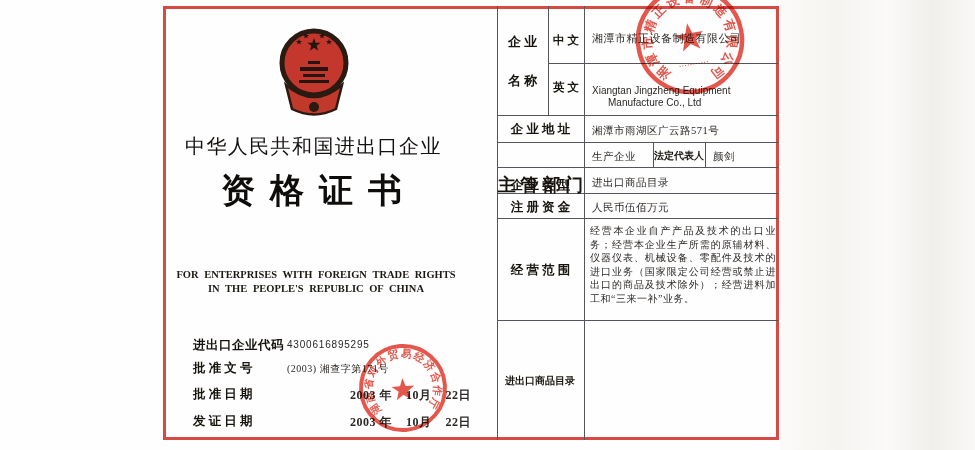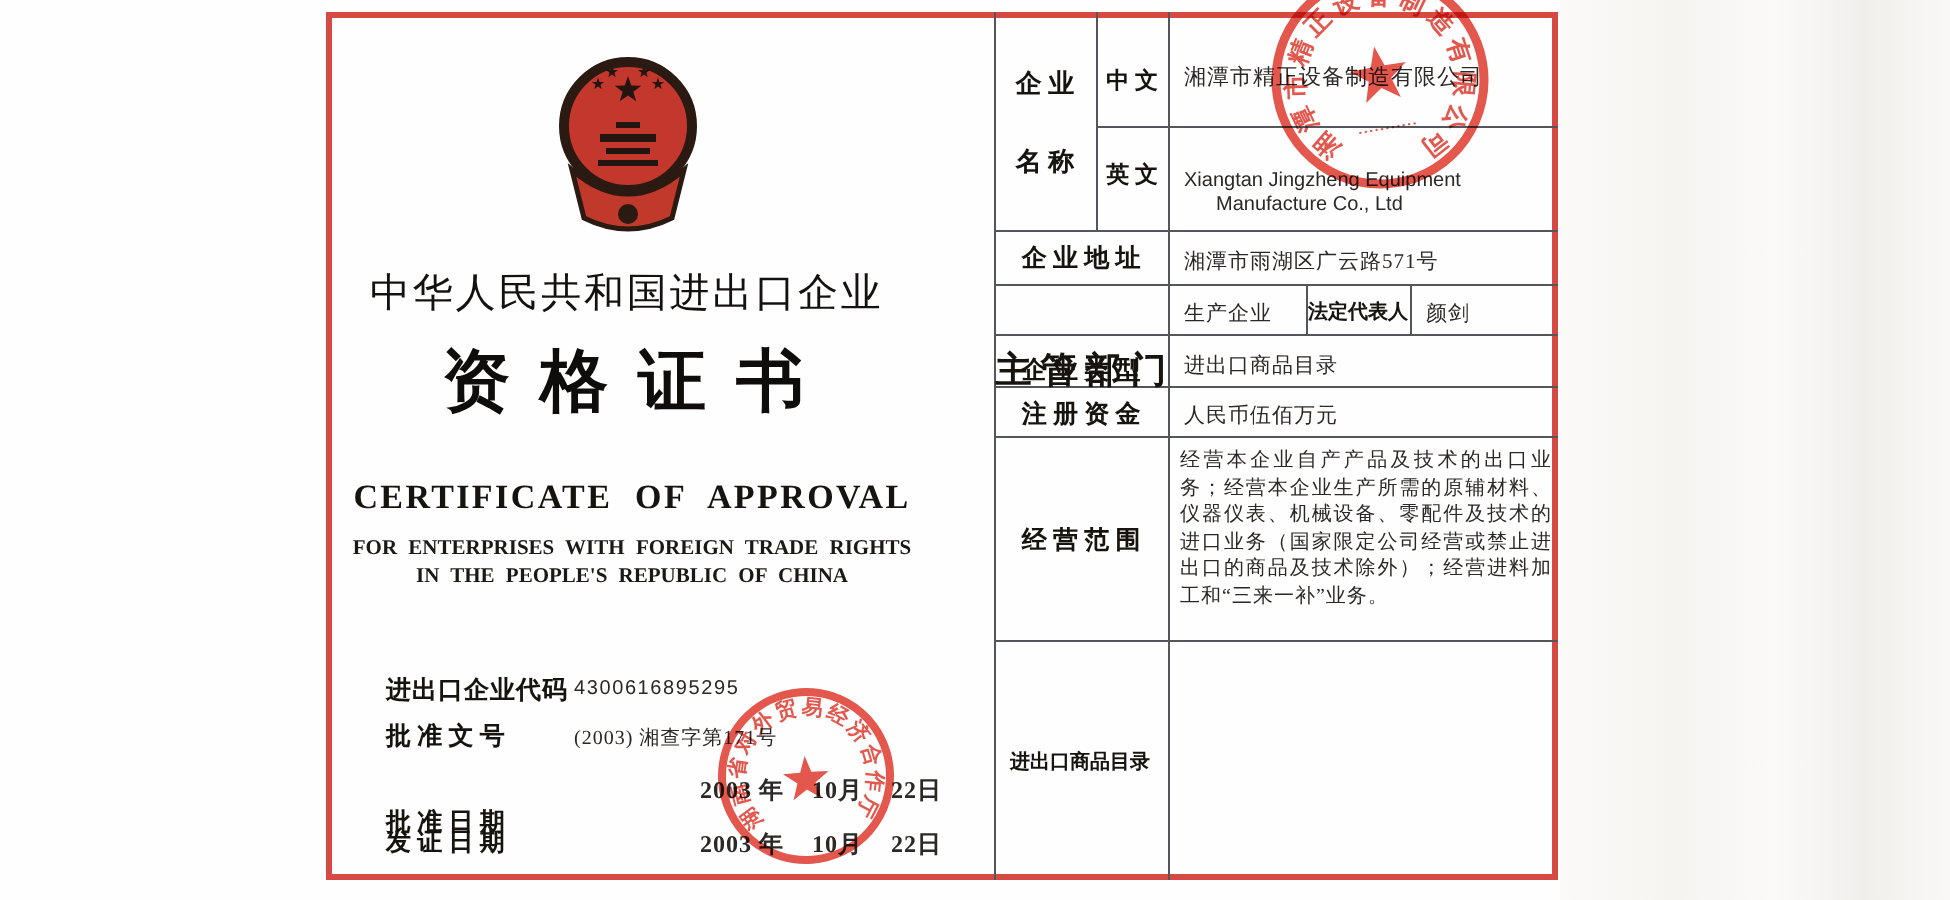--- a/index.html
+++ b/index.html
@@ -43,31 +43,30 @@
       <rect x="34" y="36" width="12" height="3" fill="#241511"></rect>
       <rect x="26" y="42" width="28" height="4" fill="#241511"></rect>
       <rect x="29" y="49" width="22" height="3" fill="#241511"></rect>
       <rect x="25" y="55" width="30" height="3" fill="#241511"></rect>
       <circle cx="40" cy="82" r="5" fill="#2a1a12"></circle>
     </svg>
   </div>
 
   <div class="abs" style="left:185px;top:133px;width:262px;font-size:20px;letter-spacing:1.4px;color:#141210;" class2="center">中华人民共和国进出口企业</div>
   <div class="abs" style="left:221px;top:168px;width:220px;font-size:34px;font-weight:bold;letter-spacing:15px;color:#0f0d0b;">资格证书</div>
-  <div class="abs center" style="left:160px;top:239px;width:312px;font-size:17px;font-weight:bold;letter-spacing:1.2px;word-spacing:6px;color:#17140f;">CERTIFICATE  OF  APPROVAL</div>
   <div class="abs center" style="left:160px;top:269px;width:312px;font-size:10.5px;font-weight:bold;word-spacing:3px;color:#1c1914;">FOR  ENTERPRISES  WITH  FOREIGN  TRADE  RIGHTS</div>
   <div class="abs center" style="left:160px;top:283px;width:312px;font-size:10.5px;font-weight:bold;word-spacing:3px;color:#1c1914;">IN  THE  PEOPLE'S  REPUBLIC  OF  CHINA</div>
 
   <div class="abs cjk-label" style="left:193px;top:337px;font-size:12.5px;letter-spacing:.5px;">进出口企业代码</div>
   <div class="abs en-bold" style="left:287px;top:339px;font-size:10px;letter-spacing:.8px;">4300616895295</div>
 
   <div class="abs cjk-label" style="left:193px;top:360px;font-size:12.5px;">批 准 文 号</div>
   <div class="abs cjk-value" style="left:287px;top:362px;font-size:10px;font-weight:normal;">(2003) 湘查字第171号</div>
 
-  <div class="abs cjk-label" style="left:193px;top:403px;font-size:12.5px;text-align:right;">批 准 日 期</div>
+  <div class="abs cjk-label" style="left:193px;top:386px;font-size:12.5px;text-align:right;">批 准 日 期</div>
   <div class="abs cjk-value pre" style="left:350px;top:387px;font-size:12px;font-weight:bold;">2003 年    10月    22日</div>
 
   <div class="abs cjk-label" style="left:193px;top:413px;font-size:12.5px;">发 证 日 期</div>
   <div class="abs cjk-value pre" style="left:350px;top:414px;font-size:12px;font-weight:bold;">2003 年    10月    22日</div>
 
   <div class="abs gl" style="left:497px;top:6px;width:1px;height:434px;"></div>
   <div class="abs gl" style="left:548px;top:6px;width:1px;height:109px;"></div>
   <div class="abs gl" style="left:584px;top:6px;width:1px;height:434px;"></div>
   <div class="abs gl" style="left:653px;top:142px;width:1px;height:25px;"></div>
   <div class="abs gl" style="left:705px;top:142px;width:1px;height:25px;"></div>

